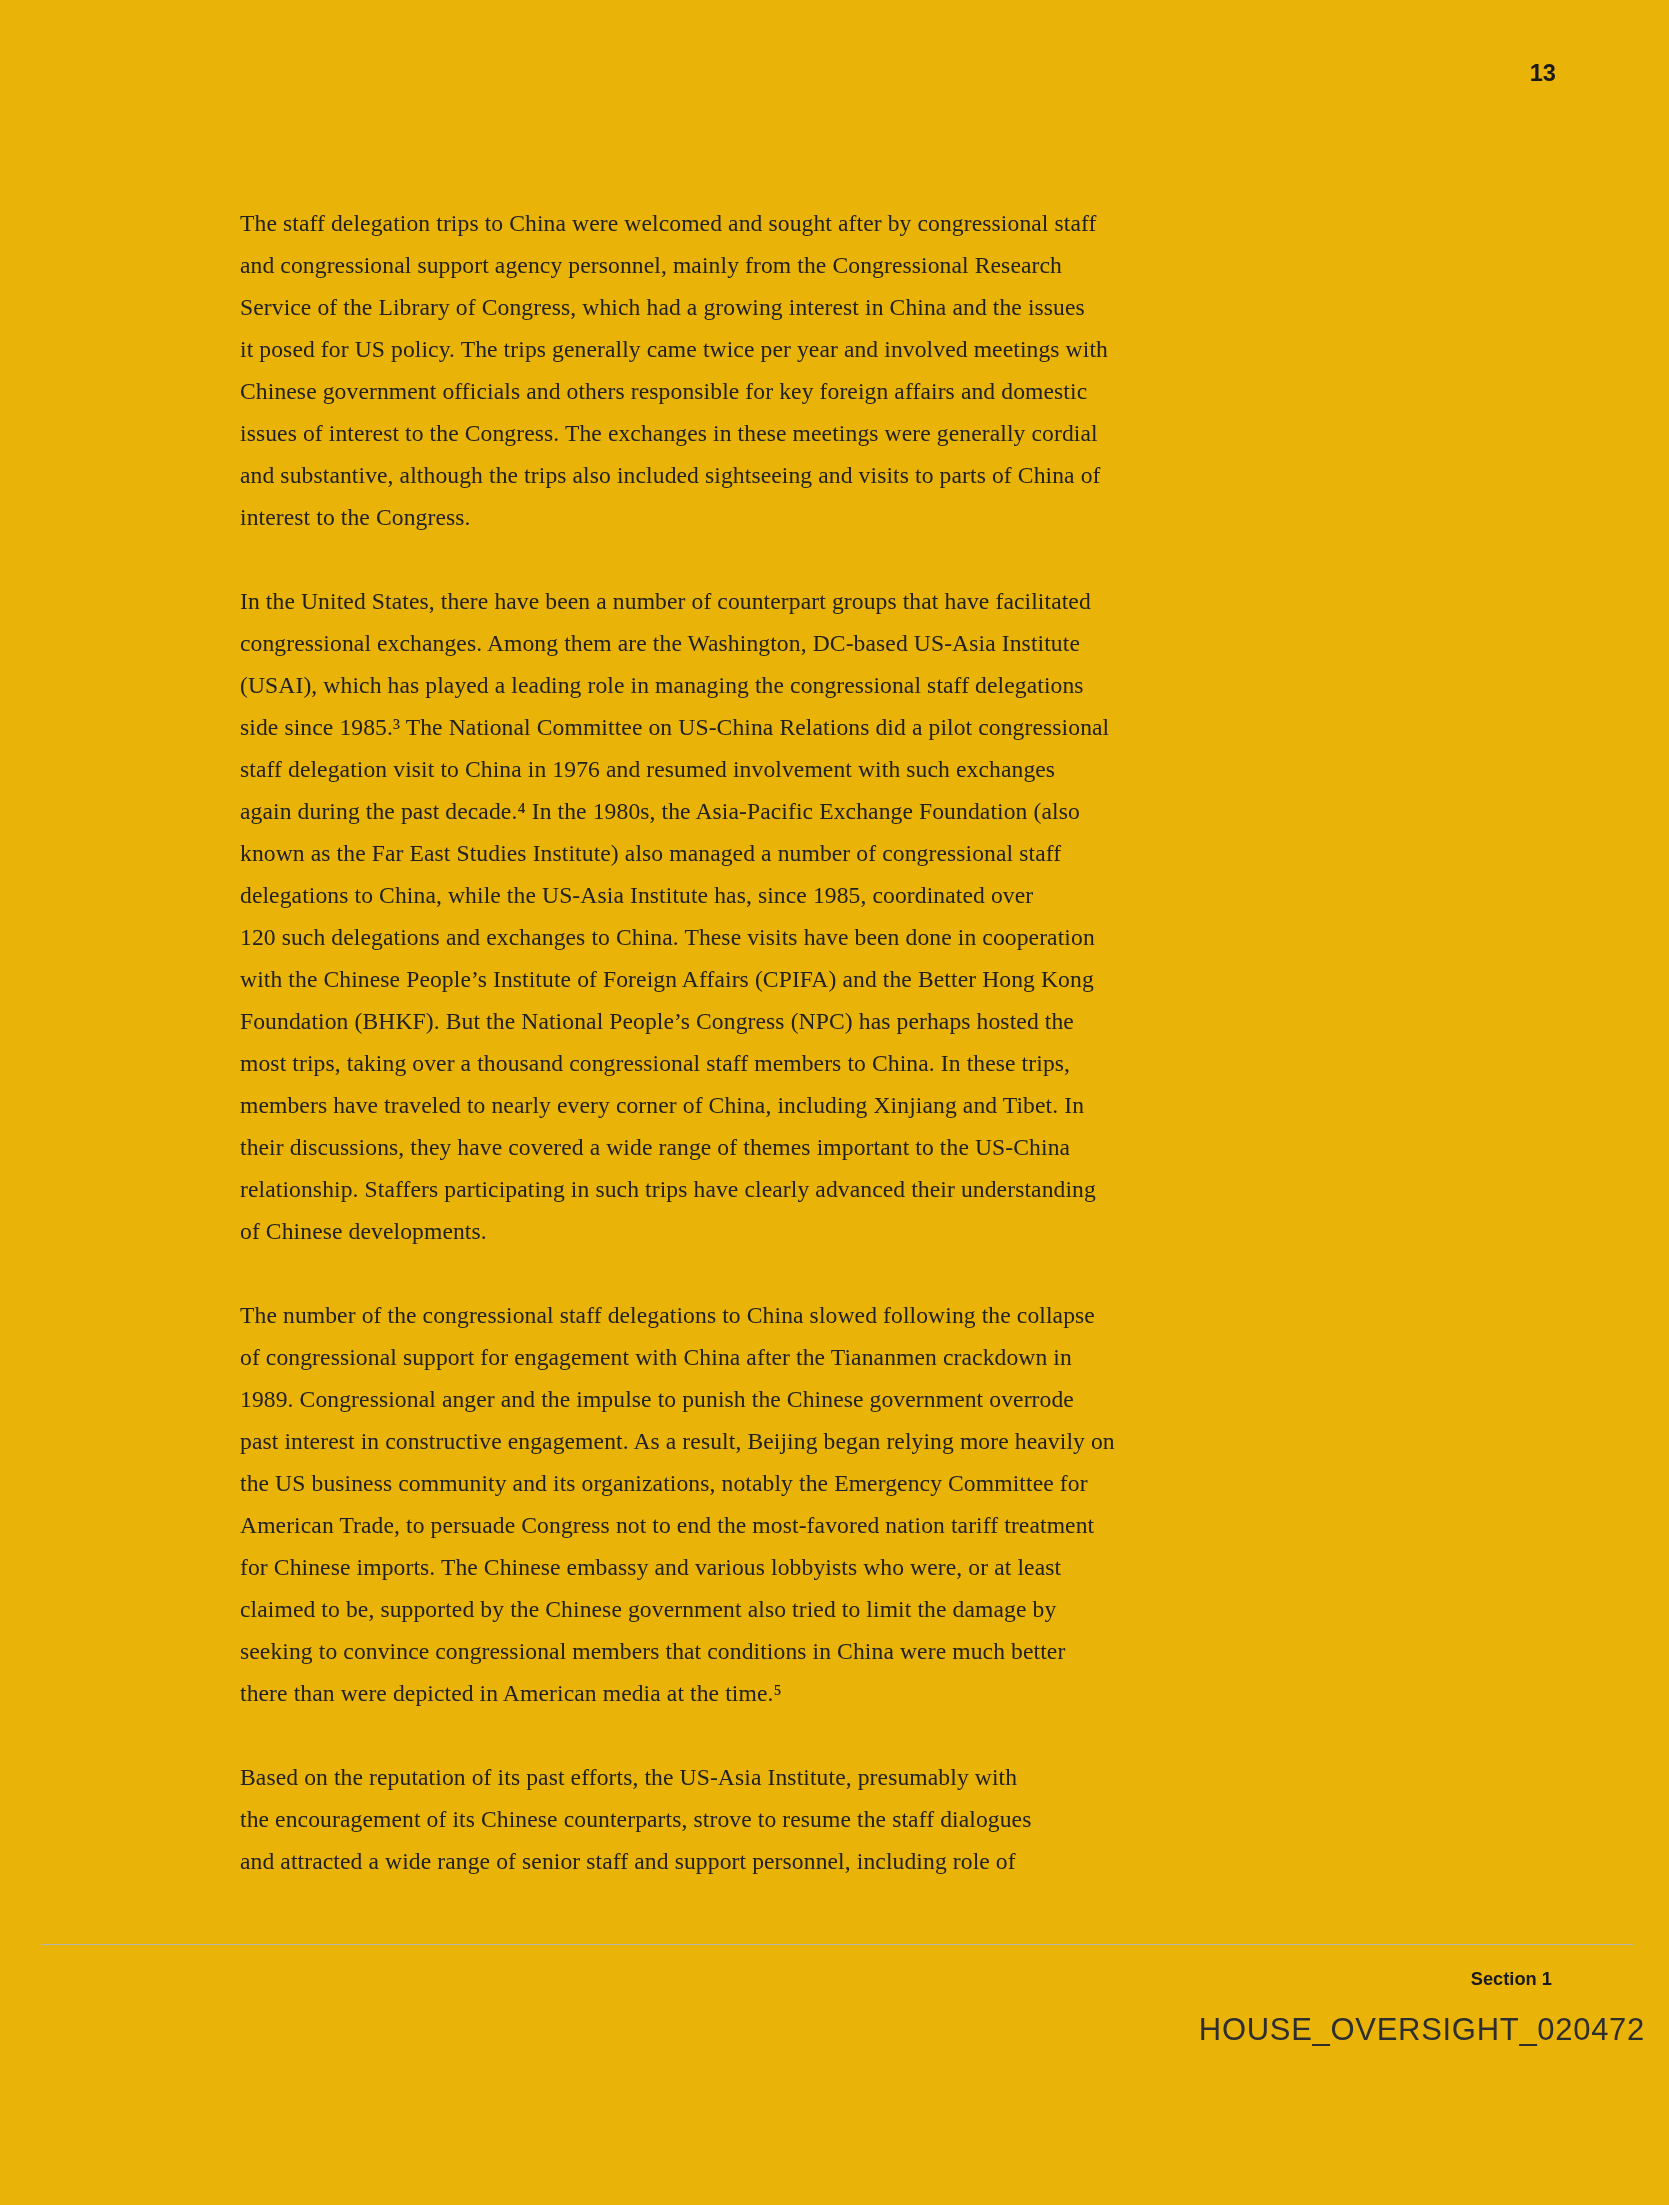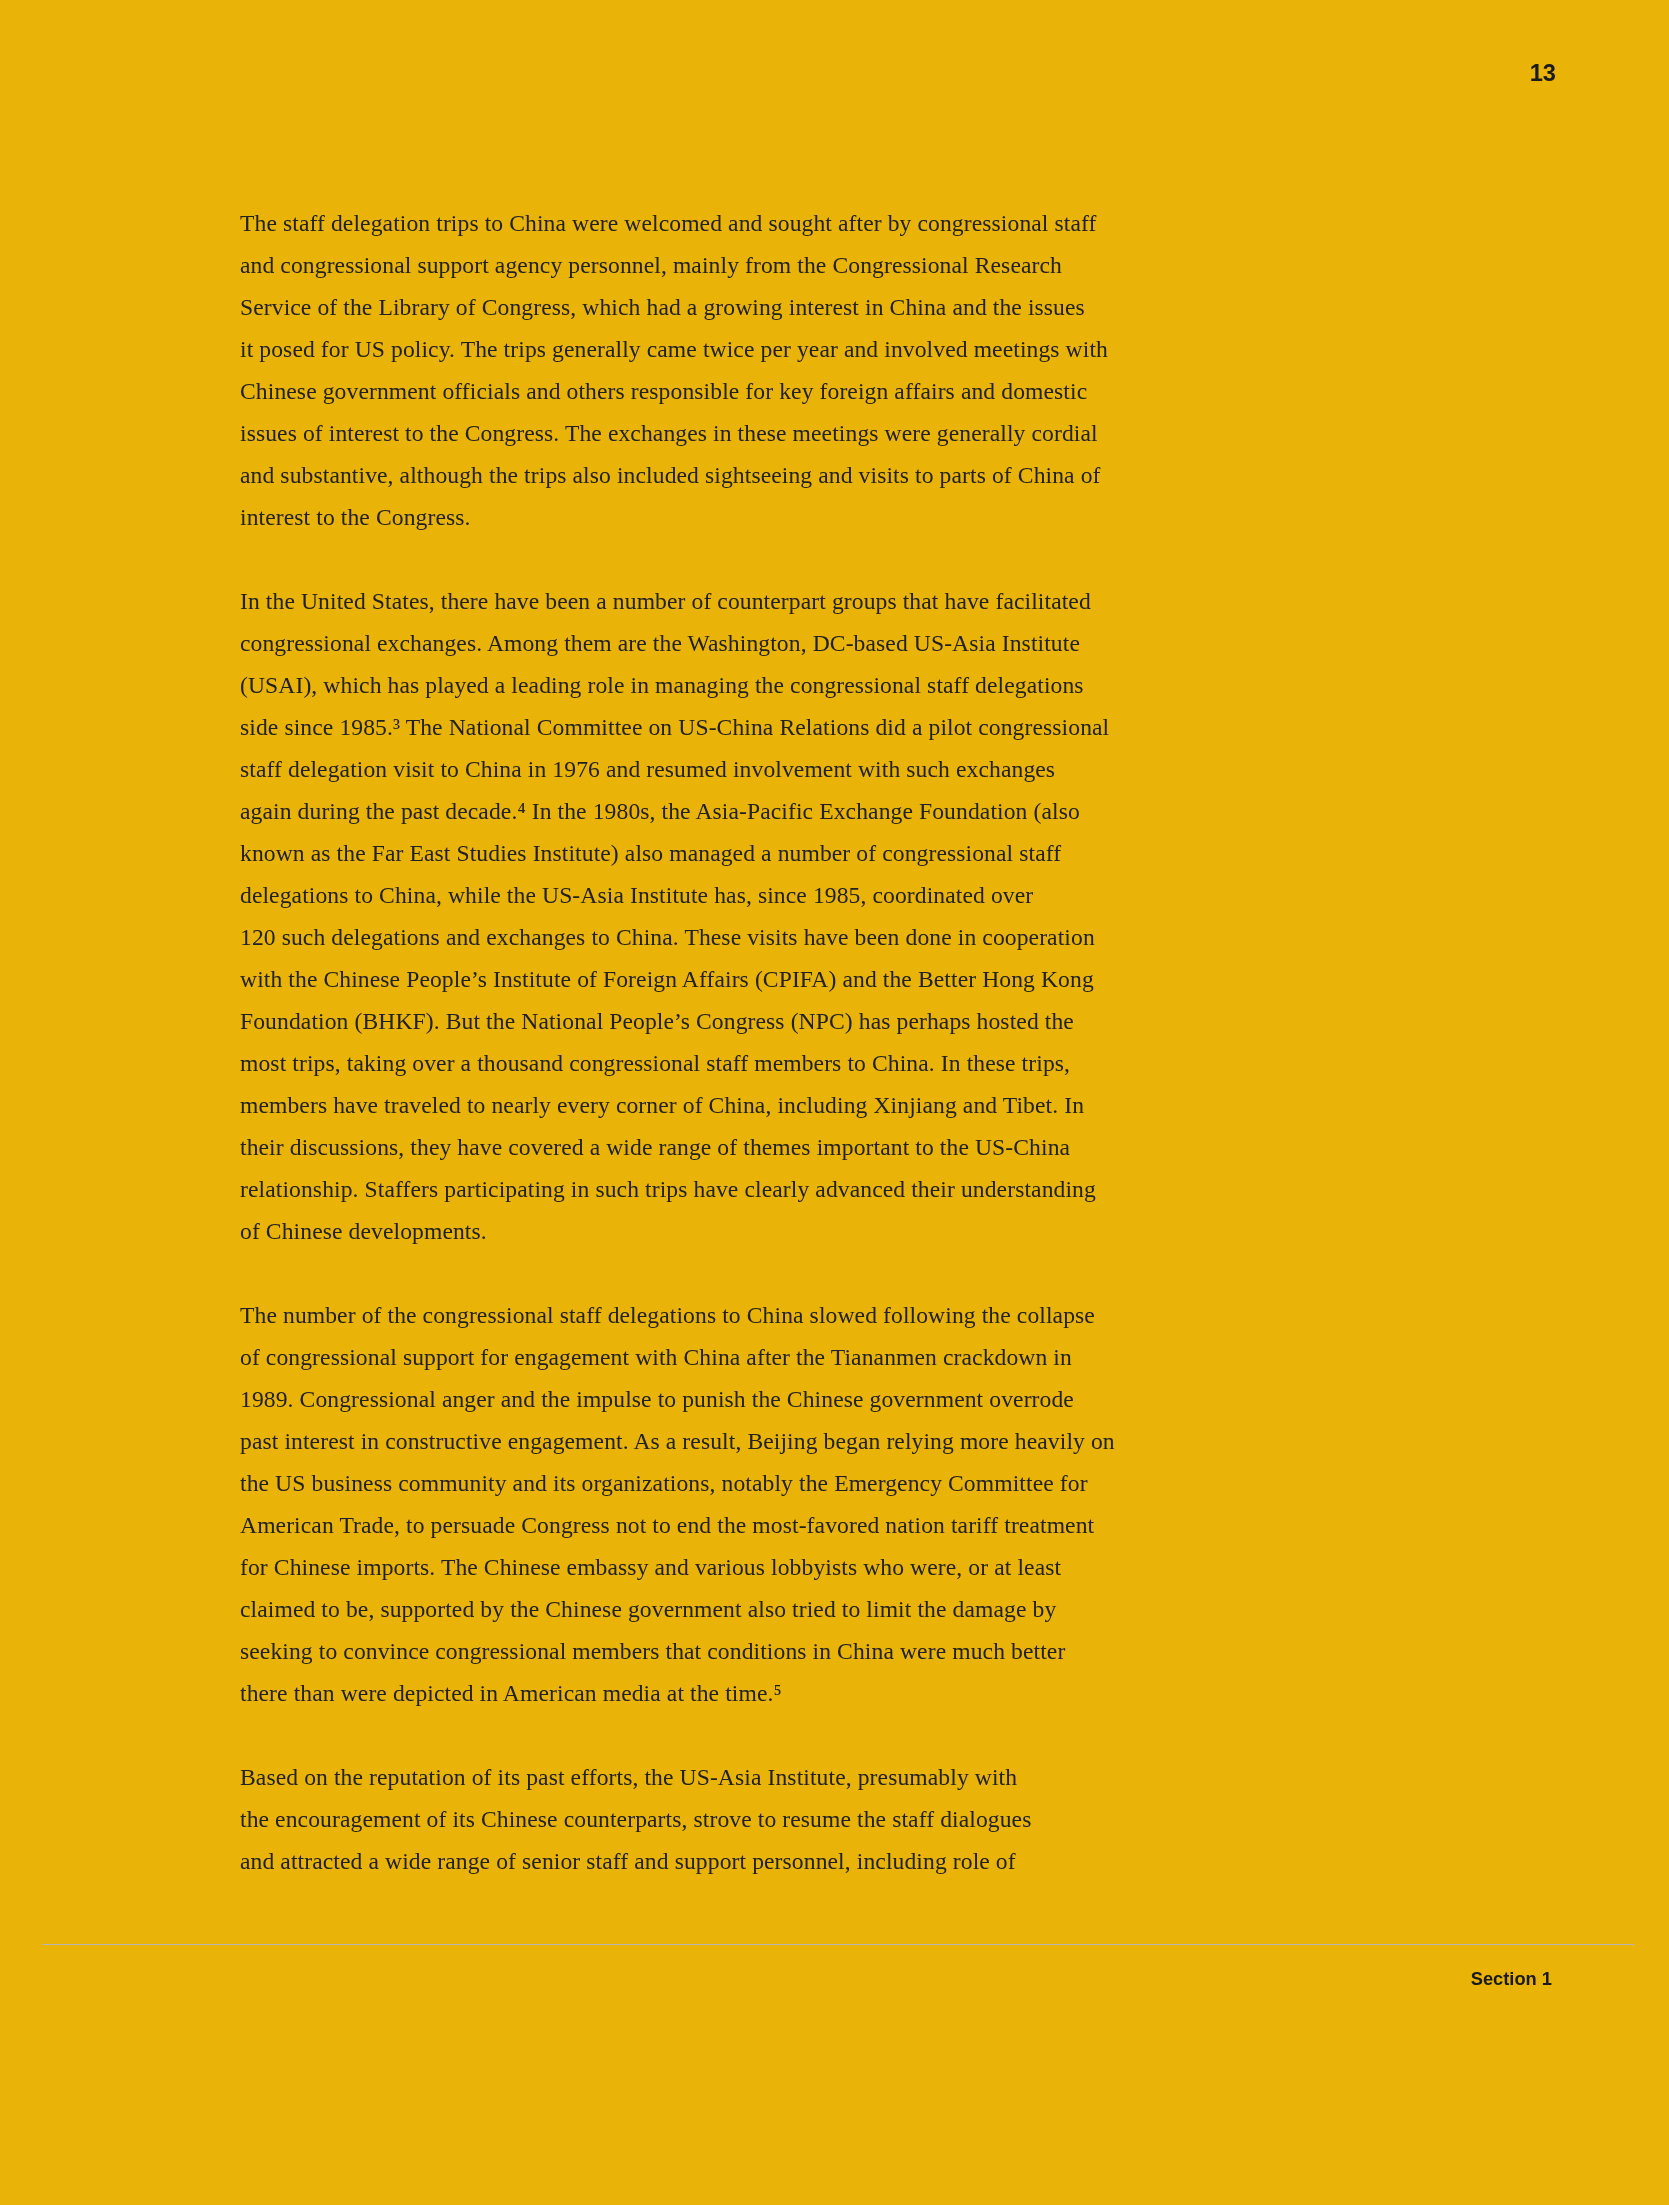--- a/index.html
+++ b/index.html
@@ -126,15 +126,16 @@
 
     <p class="para">Based on the reputation of its past efforts, the US-Asia Institute, presumably with
 the encouragement of its Chinese counterparts, strove to resume the staff dialogues
 and attracted a wide range of senior staff and support personnel, including role of</p>
   </div>
 
   <div class="footer-divider"></div>
 
   <div class="footer-section">Section 1</div>
 
+  <div class="bates">HOUSE_OVERSIGHT_020472</div>
 
 </div>
 
 
 </body></html>

